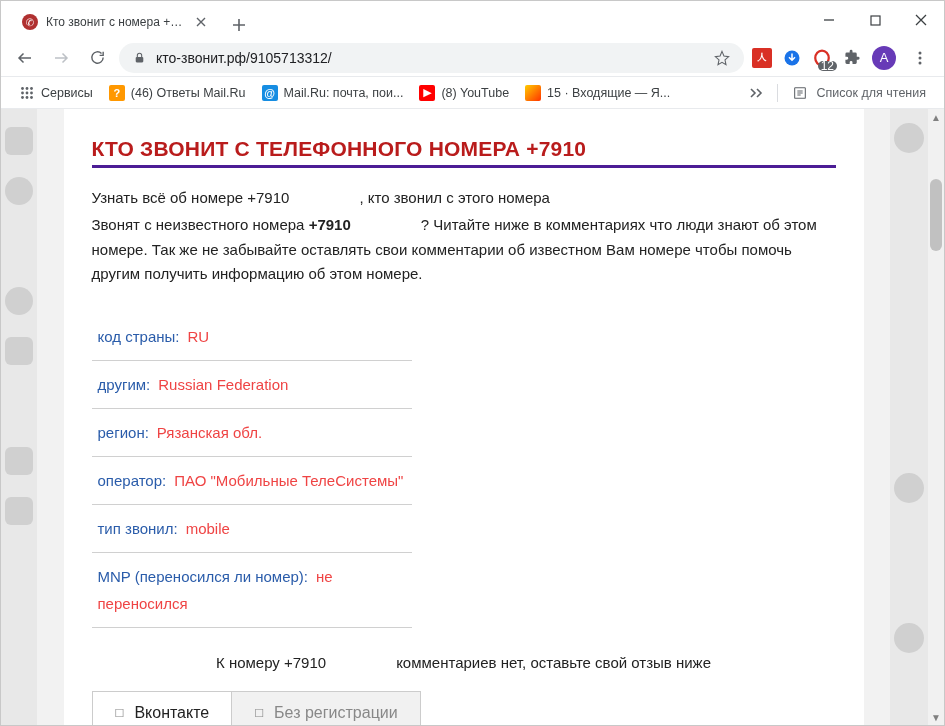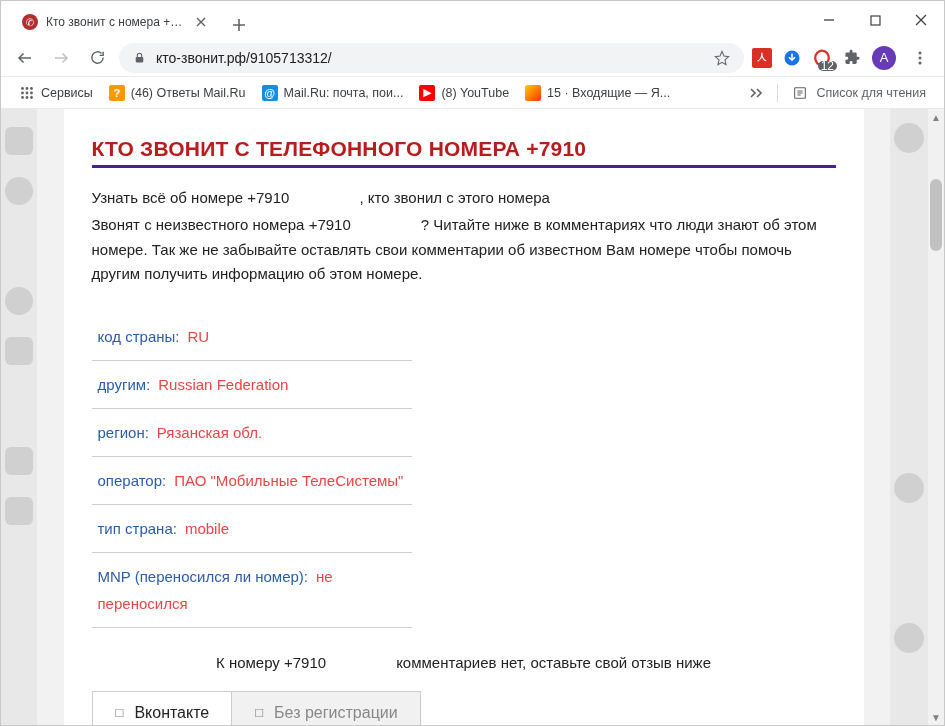--- a/index.html
+++ b/index.html
@@ -45,21 +45,21 @@
 .bm-reading { display: flex; align-items: center; gap: 8px; color: #5f6368; cursor: pointer; padding: 2px 6px; }
 
 .viewport { flex: 1; display: flex; background: #f2f2f2; overflow: hidden; }
 .left-strip { width: 36px; background: #e8e8e8; display: flex; flex-direction: column; align-items: center; gap: 22px; padding-top: 18px; }
 .strip-shape { width: 28px; height: 28px; background: #d0d0d0; border-radius: 50%; }
 .strip-shape.sq { border-radius: 6px; }
 .content-wrap { flex: 1; display: flex; justify-content: center; background: #f2f2f2; }
 .page { width: 800px; background: #fff; padding: 28px 28px 0 28px; font-family: Arial, Verdana, sans-serif; }
 .page-title { color: #b91c1c; font-size: 21px; font-weight: bold; border-bottom: 3px solid #4c1d95; padding-bottom: 4px; margin-bottom: 18px; letter-spacing: 0.2px; }
 .intro-line { font-size: 15px; color: #222; line-height: 1.65; margin-bottom: 2px; }
-.intro-line b { font-weight: normal; }
+.intro-line b { font-weight: bold; }
 .info-table { margin-top: 26px; margin-bottom: 26px; width: 320px; }
 .info-row { border-bottom: 1px solid #d0d0d0; padding: 10px 6px 10px 6px; font-size: 15px; line-height: 1.8; }
 .info-row .key { color: #2a5caa; margin-right: 8px; }
 .info-row .val { color: #ef4444; }
 .comments-line { font-size: 15px; color: #222; margin-bottom: 20px; text-align: center; }
 .tab-row { display: flex; }
 .tabbtn { border: 1px solid #ccc; border-bottom: none; padding: 12px 22px; font-size: 16px; color: #222; display: flex; align-items: center; gap: 10px; cursor: pointer; background: #fff; }
 .tabbtn.inactive { background: #f1f1f1; color: #888; border-left: none; }
 .tabbtn .chk { color: #888; font-size: 11px; }
 .right-strip { width: 38px; background: #e8e8e8; display: flex; flex-direction: column; align-items: center; gap: 120px; padding-top: 14px; }
@@ -241,21 +241,21 @@
         </div>
         <div class="intro-line">
           <span>Звонят с неизвестного номера </span><b>+7910</b><span style="display:inline-block;width:70px"></span><span>? Читайте ниже в комментариях что люди знают об этом номере. Так же не забывайте оставлять свои комментарии об известном Вам номере чтобы помочь другим получить информацию об этом номере.</span>
         </div>
 
         <div class="info-table">
           <div class="info-row"><span class="key">код страны:</span><span class="val">RU</span></div>
           <div class="info-row"><span class="key">другим:</span><span class="val">Russian Federation</span></div>
           <div class="info-row"><span class="key">регион:</span><span class="val">Рязанская обл.</span></div>
           <div class="info-row"><span class="key">оператор:</span><span class="val">ПАО "Мобильные ТелеСистемы"</span></div>
-          <div class="info-row"><span class="key">тип страна:</span><span class="val">mobile</span></div>
+          <div class="info-row"><span class="key">тип звонил:</span><span class="val">mobile</span></div>
           <div class="info-row"><span class="key">MNP (переносился ли номер):</span><span class="val">не переносился</span></div>
         </div>
 
         <div class="comments-line">
           <span>К номеру +7910</span><span style="display:inline-block;width:70px"></span><span>комментариев нет, оставьте свой отзыв ниже</span>
         </div>
 
         <div class="tab-row">
           <div class="tabbtn">
               <span class="chk">☐</span>

